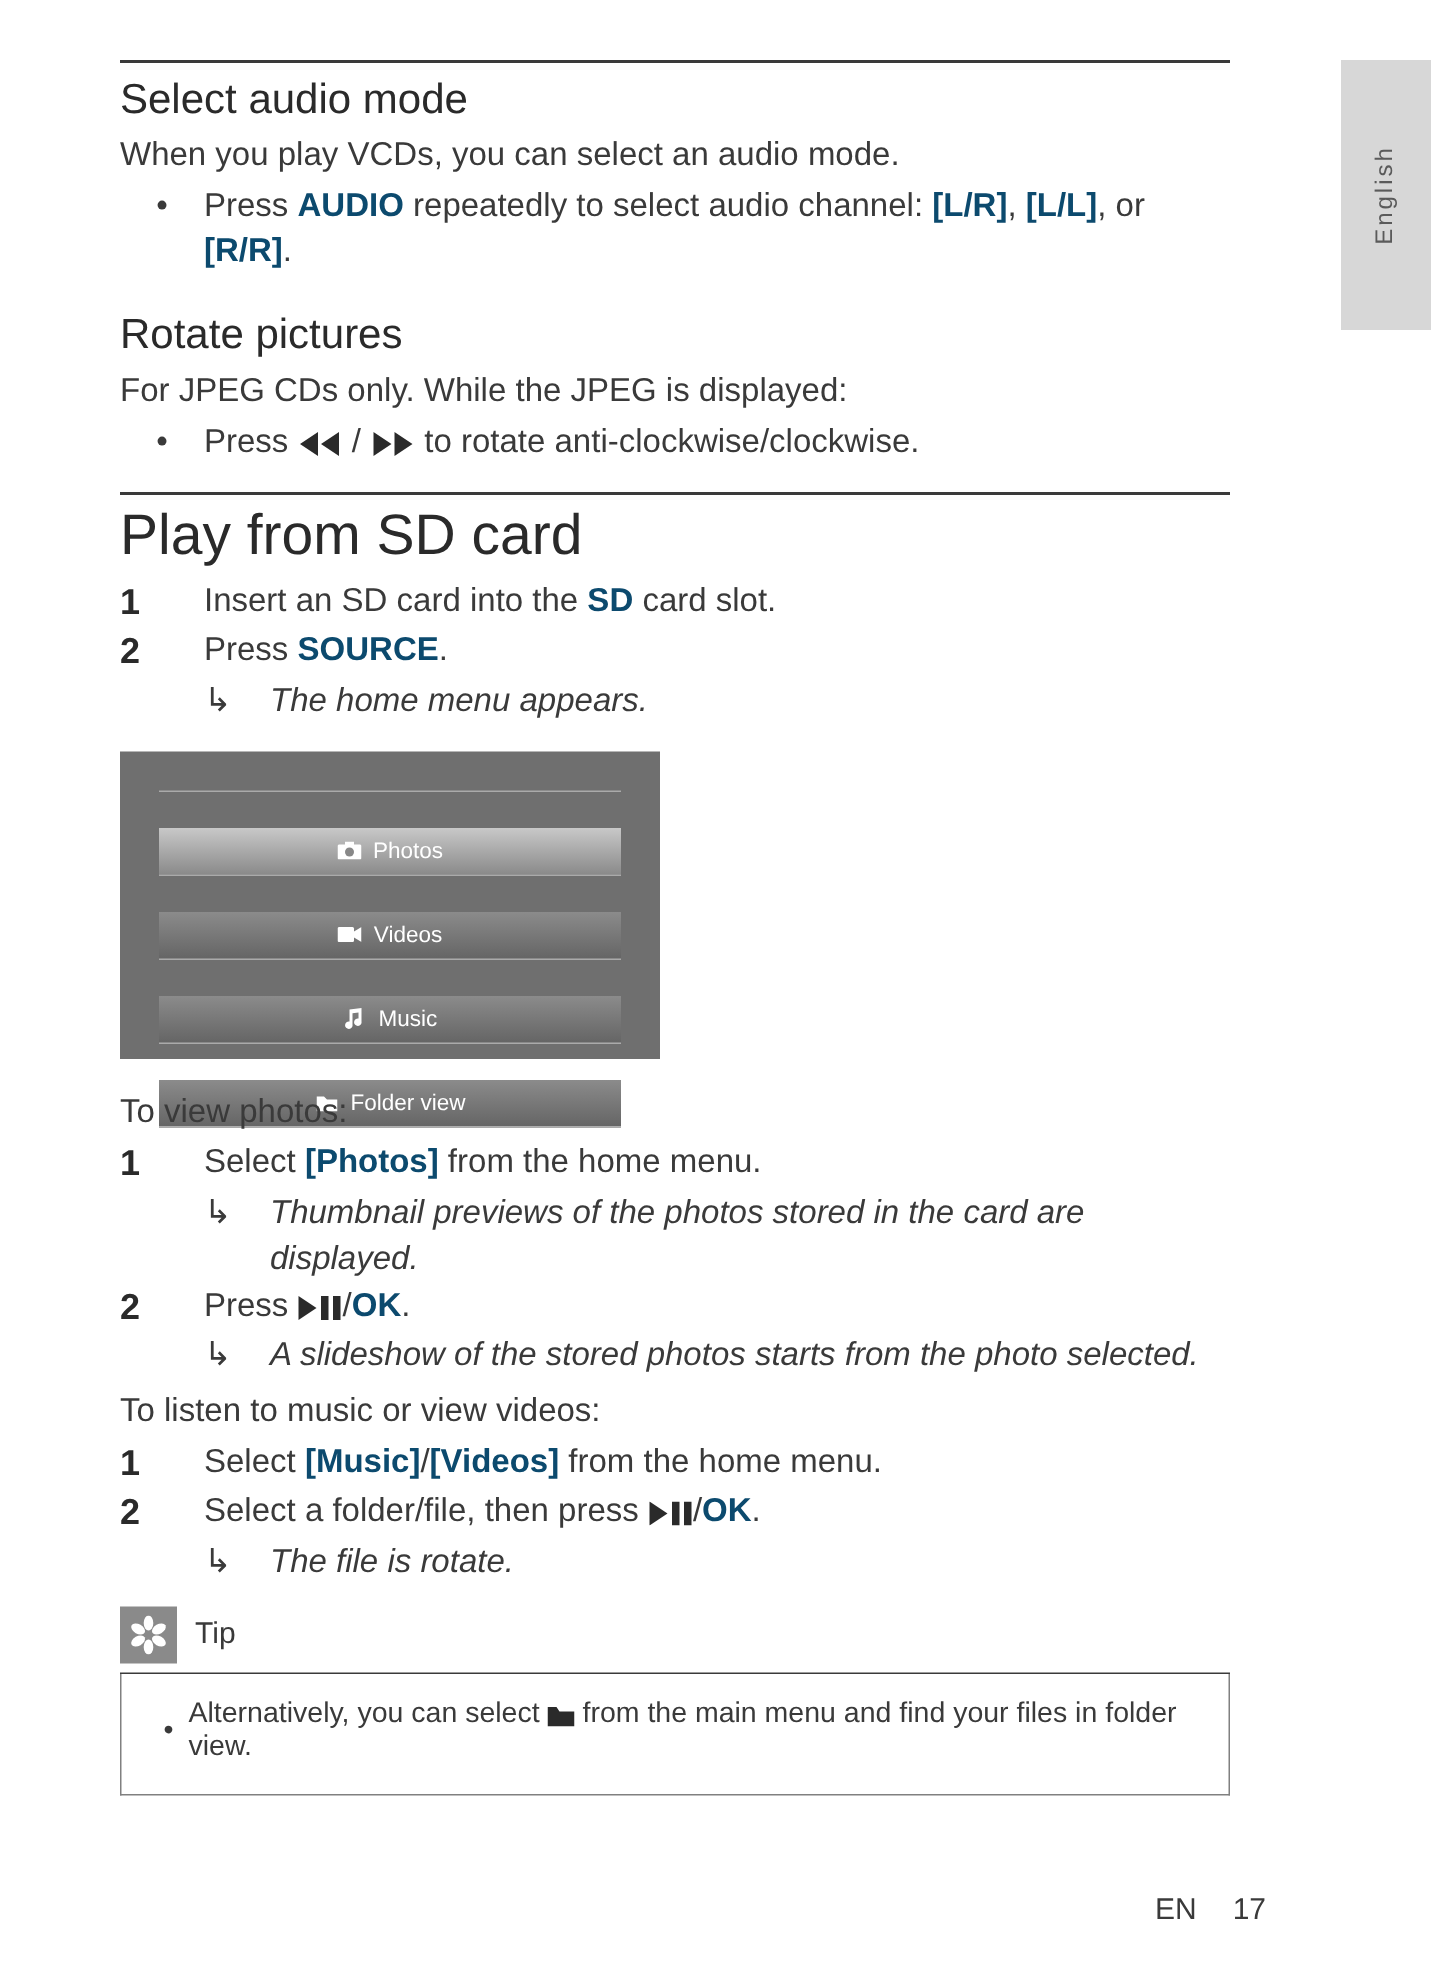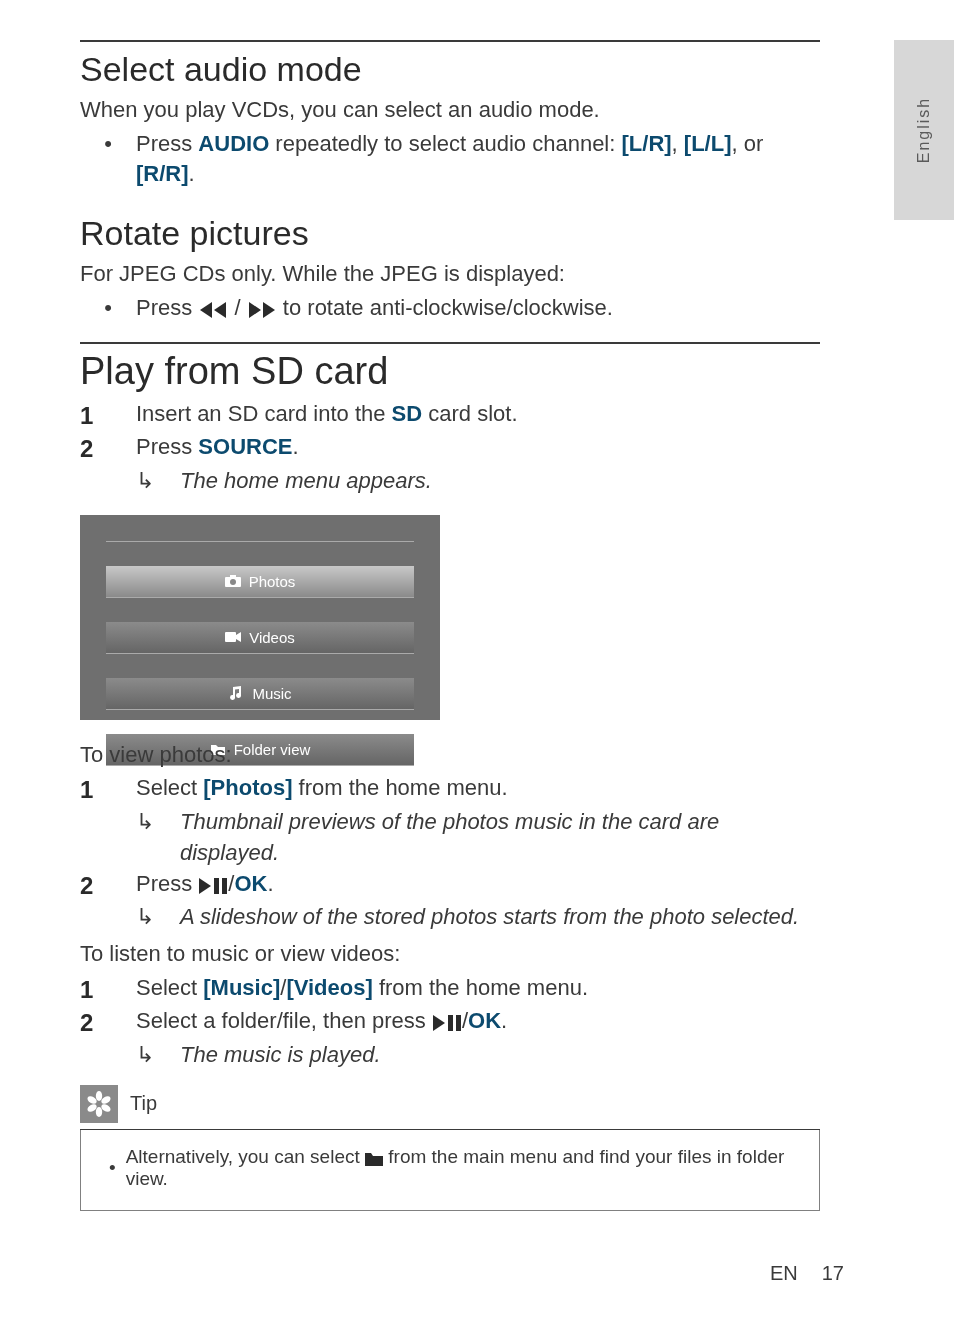--- a/index.html
+++ b/index.html
@@ -31,21 +31,21 @@
     top: 90px;
     left: 50%;
     transform: translate(-50%, -50%) rotate(-90deg);
     font-size: 16px;
     letter-spacing: 2px;
     color: #5a5a5a;
     white-space: nowrap;
   }
   .rule-top { border-top: 2px solid #3a3a3a; margin-bottom: 8px; }
   .h2 {
-    font-size: 34px;
+    font-size: 28px;
     font-weight: 400;
     margin-bottom: 6px;
     color: #2a2a2a;
   }
   .h1 {
     font-size: 38px;
     font-weight: 400;
     margin: 6px 0 6px;
     color: #2a2a2a;
   }
@@ -259,21 +259,21 @@
   <div class="body-text">To view photos:</div>
 
   <div class="num-row">
     <div class="num">1</div>
     <div class="num-body">
       <span>Select </span><span class="bold">[Photos]</span><span> from the home menu.</span>
     </div>
   </div>
   <div class="sub-row">
     <div class="sub-arrow">↳</div>
-    <div class="sub-body">Thumbnail previews of the photos music in the card are displayed.</div>
+    <div class="sub-body">Thumbnail previews of the photos stored in the card are displayed.</div>
   </div>
 
   <div class="num-row">
     <div class="num">2</div>
     <div class="num-body">
       <span>Press </span>
       <span class="icon-inline">
         <svg width="30" height="16" viewBox="0 0 30 16">
             <path d="M1 0 L13 8 L1 16 Z" fill="#2a2a2a"></path>
             <rect x="16" y="0" width="5" height="16" fill="#2a2a2a"></rect>
@@ -303,21 +303,21 @@
         <svg width="30" height="16" viewBox="0 0 30 16">
             <path d="M1 0 L13 8 L1 16 Z" fill="#2a2a2a"></path>
             <rect x="16" y="0" width="5" height="16" fill="#2a2a2a"></rect>
             <rect x="24" y="0" width="5" height="16" fill="#2a2a2a"></rect>
           </svg>
       </span><span>/</span><span class="bold">OK</span><span>.</span>
     </div>
   </div>
   <div class="sub-row">
     <div class="sub-arrow">↳</div>
-    <div class="sub-body">The music is played.</div>
+    <div class="sub-body">The file is rotate.</div>
   </div>
 
   <div class="tip-head">
     <div class="tip-icon">
       <svg width="26" height="26" viewBox="0 0 26 26">
         <g fill="#fff">
           <ellipse cx="13" cy="5" rx="3.2" ry="5"></ellipse>
           <ellipse cx="13" cy="21" rx="3.2" ry="5"></ellipse>
           <ellipse cx="13" cy="13" rx="3.2" ry="5" transform="rotate(60 13 13) translate(0 -8)"></ellipse>
           <ellipse cx="13" cy="13" rx="3.2" ry="5" transform="rotate(60 13 13) translate(0 8)"></ellipse>

